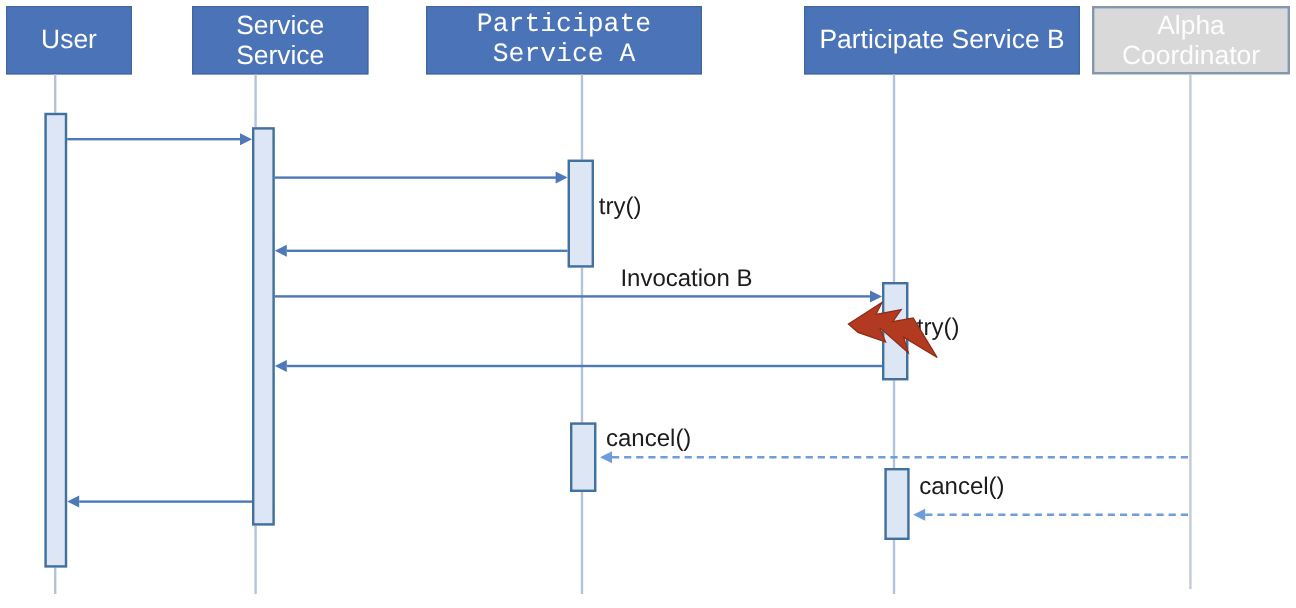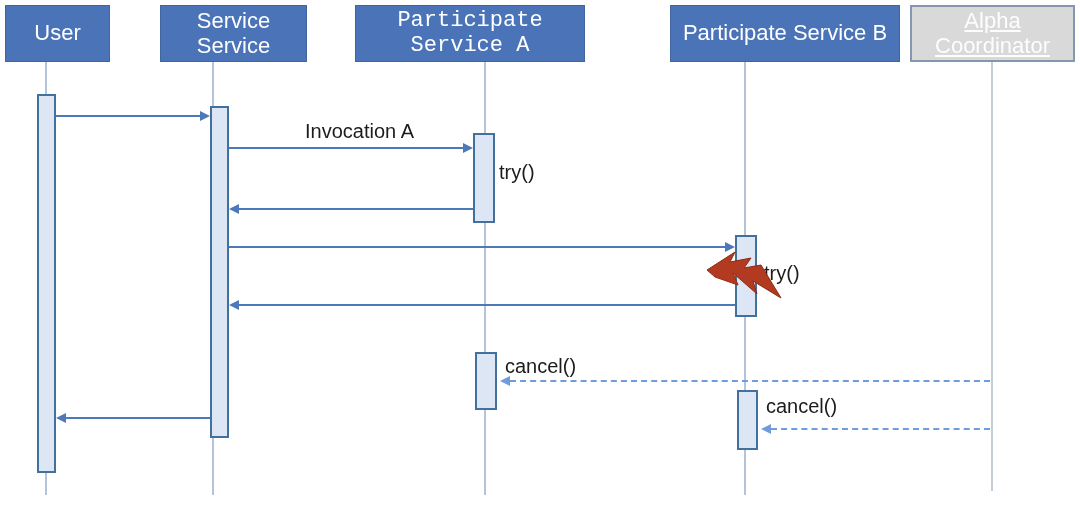--- a/index.html
+++ b/index.html
@@ -36,48 +36,48 @@
 </style>
 </head>
 <body>
 
 <div class="stage">
 
   <div class="participant" style="left:5px;width:105px;">User</div>
   <div class="participant" style="left:160px;width:147px;">Service Service</div>
   <div class="participant" style="left:355px;width:230px;font-family:Liberation Mono, monospace;">Participate Service A</div>
   <div class="participant" style="left:652px;width:230px;margin-left:18px;">Participate Service B</div>
-  <div class="participant inactive" style="left:910px;width:165px;text-decoration:underline;">Alpha Coordinator</div>
+  <div class="participant inactive" style="left:910px;width:165px;">Alpha Coordinator</div>
 
   <div class="lifeline" style="left:45px;top:62px;height:438px;"></div>
   <div class="lifeline" style="left:212px;top:62px;height:438px;"></div>
   <div class="lifeline" style="left:484px;top:62px;height:438px;"></div>
   <div class="lifeline" style="left:744px;top:62px;height:438px;"></div>
   <div class="lifeline gray" style="left:991px;top:62px;height:429px;"></div>
 
   <div class="activation" style="left:37px;top:94px;width:19px;height:379px;"></div>
   <div class="activation" style="left:210px;top:106px;width:19px;height:332px;"></div>
   <div class="activation" style="left:473px;top:133px;width:22px;height:90px;"></div>
   <div class="activation" style="left:735px;top:235px;width:22px;height:82px;"></div>
   <div class="activation" style="left:475px;top:352px;width:22px;height:58px;"></div>
   <div class="activation" style="left:737px;top:390px;width:21px;height:60px;"></div>
 
   <div class="msg-line" style="left:56px;top:115px;width:145px;"></div>
   <div class="arrowhead right" style="left:200px;top:111px;"></div>
 
   <div class="msg-line" style="left:229px;top:147px;width:235px;"></div>
   <div class="arrowhead right" style="left:463px;top:143px;"></div>
-  <div class="msg-label" style="left:305px;top:120px;">Invocation A</div>
   <div class="msg-label" style="left:499px;top:161px;">try()</div>
 
   <div class="msg-line" style="left:239px;top:208px;width:234px;"></div>
   <div class="arrowhead left" style="left:229px;top:204px;"></div>
 
   <div class="msg-line" style="left:229px;top:246px;width:497px;"></div>
   <div class="arrowhead right" style="left:725px;top:242px;"></div>
+  <div class="msg-label" style="left:517px;top:221px;">Invocation B</div>
   <div class="msg-label" style="left:764px;top:262px;">try()</div>
 
   <svg class="bolt" width="78" height="50" viewBox="0 0 78 50">
     <polygon points="2,19 30,1 25,11 46,7 39,17 56,14 76,47 48,30 52,43 28,22 33,34 10,26" fill="#b23a20" stroke="#8f2b12" stroke-width="1"></polygon>
   </svg>
 
   <div class="msg-line" style="left:239px;top:304px;width:496px;"></div>
   <div class="arrowhead left" style="left:229px;top:300px;"></div>
 
   <div class="msg-line dashed" style="left:510px;top:380px;width:480px;"></div>

